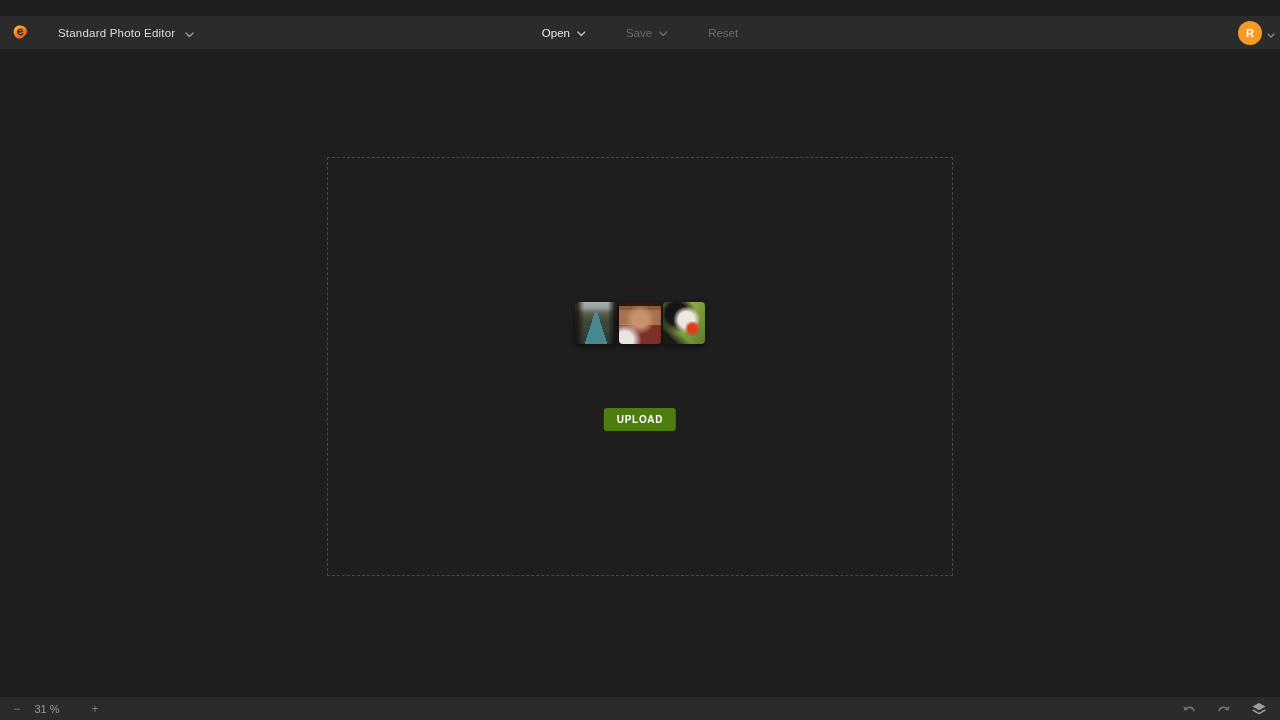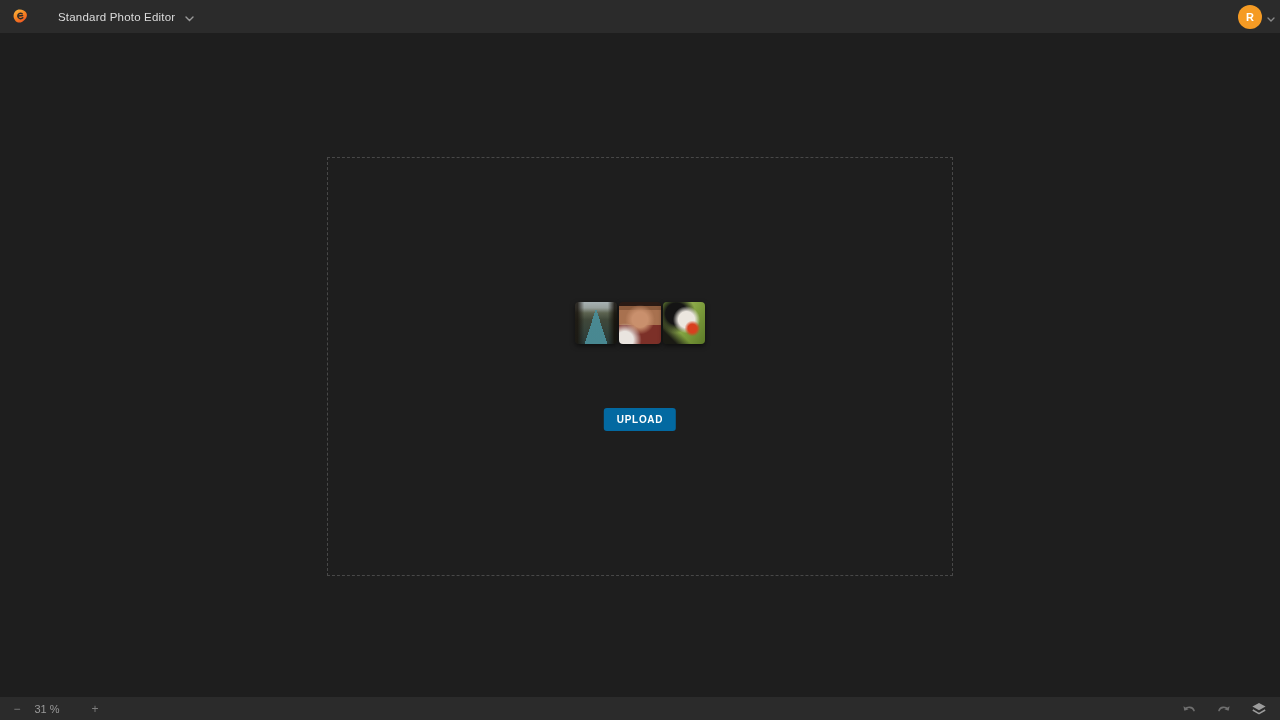--- a/index.html
+++ b/index.html
@@ -7,21 +7,21 @@
   body {
     position:relative;
     background:#1e1e1e;
     font-family:"Liberation Sans", sans-serif;
     overflow:hidden;
     color:#e6e6e6;
   }
 
   
   .topbar {
-    position:absolute; top:0; left:0; width:1280px; height:33px;
+    position:absolute; top:16px; left:0; width:1280px; height:33px;
     background:#2b2b2b;
   }
   .logo-wrap {
     position:absolute; left:11px; top:7px; width:19px; height:19px;
     cursor:pointer;
   }
   .app-title-group {
     position:absolute; left:58px; top:0; height:33px;
     display:flex; align-items:center; gap:10px; cursor:pointer;
   }
@@ -78,21 +78,21 @@
       linear-gradient(45deg, #1a1a14 0 16%, transparent 34%),
       linear-gradient(120deg, #6d8f33 0%, #93b050 40%, #7a9a3a 65%, #5d7a28 100%);
   }
   .caption {
     position:absolute; left:0; top:202px; width:100%;
     text-align:center; font-size:12px; color:#8c8c8c; letter-spacing:.2px;
   }
   .upload-btn {
     position:absolute; left:50%; top:250px; transform:translateX(-50%);
     min-width:64px; height:23px; padding:0 13px;
-    background:#0369a1; color:#ffffff;
+    background:#4d7c0f; color:#ffffff;
     border:none; border-radius:3px;
     font-family:"Liberation Sans", sans-serif;
     font-size:10px; font-weight:bold; letter-spacing:.7px;
     display:flex; align-items:center; justify-content:center;
     cursor:pointer;
   }
 
   
   .bottombar {
     position:absolute; left:0; bottom:0; width:1280px; height:23px;
@@ -138,20 +138,41 @@
 
   <div class="app-title-group">
     <span class="app-title">Standard Photo Editor</span>
     <span class="chev">
       <svg width="9" height="6" viewBox="0 0 9 6">
           <path d="M1 1 L4.5 4.5 L8 1" stroke="#9a9a9a" stroke-width="1.4" fill="none" stroke-linecap="round"></path>
         </svg>
     </span>
   </div>
 
+  <div class="center-menu">
+    <div class="menu-item enabled">
+      <span>Open</span>
+      <span class="chev">
+        <svg width="9" height="6" viewBox="0 0 9 6">
+            <path d="M1 1 L4.5 4.5 L8 1" stroke="#bdbdbd" stroke-width="1.4" fill="none" stroke-linecap="round"></path>
+          </svg>
+      </span>
+    </div>
+    <div class="menu-item disabled">
+      <span>Save</span>
+      <span class="chev">
+        <svg width="9" height="6" viewBox="0 0 9 6">
+            <path d="M1 1 L4.5 4.5 L8 1" stroke="#6b6b6b" stroke-width="1.4" fill="none" stroke-linecap="round"></path>
+          </svg>
+      </span>
+    </div>
+    <div class="menu-item disabled">
+      <span>Reset</span>
+    </div>
+  </div>
 
   <div class="account-group">
     <div class="avatar">R</div>
     <span class="chev">
       <svg width="8" height="5" viewBox="0 0 8 5">
           <path d="M1 1 L4 4 L7 1" stroke="#8a8a8a" stroke-width="1.3" fill="none" stroke-linecap="round"></path>
         </svg>
     </span>
   </div>
 </div>

